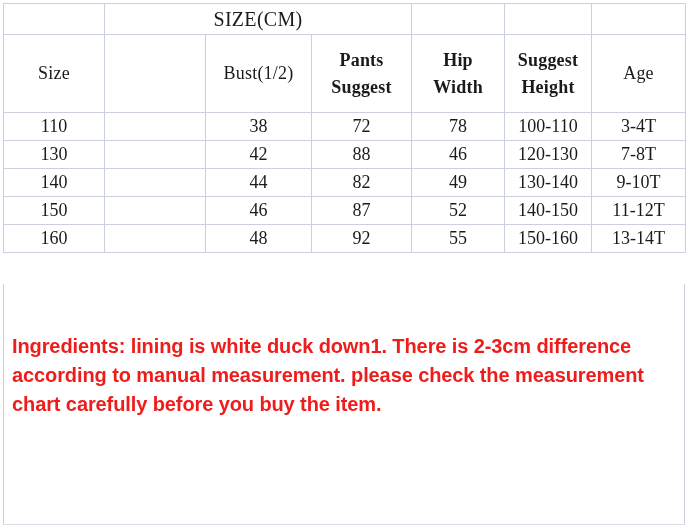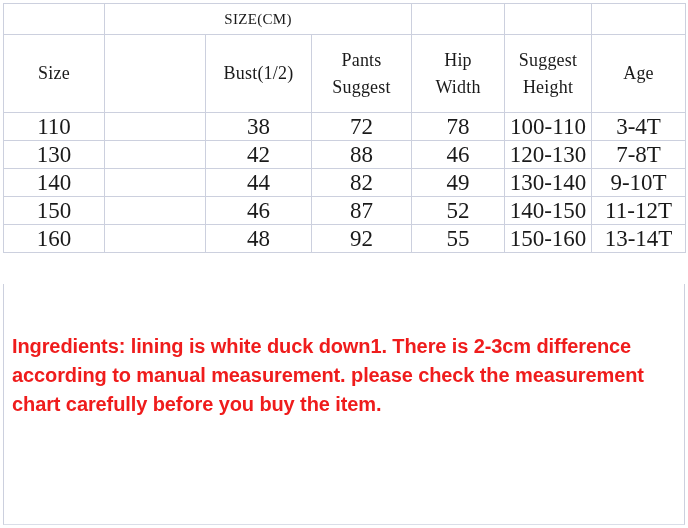--- a/index.html
+++ b/index.html
@@ -31,21 +31,21 @@
     border-collapse: collapse;
     table-layout: fixed;
     font-family: "Liberation Serif", "DejaVu Serif", serif;
   }
   .size-table td {
     border: 1px solid #ccd0de;
     padding: 0;
     text-align: center;
     vertical-align: middle;
     color: #1a1a1a;
-    font-size: 15px;
+    font-size: 20px;
     line-height: 1.12;
     background: #ffffff;
     white-space: nowrap;
   }
 
   
   .title-row td {
     height: 30px;
   }
   .title-cell {
@@ -57,26 +57,27 @@
 
   
   .head-row td {
     height: 77px;
     font-size: 18px;
     letter-spacing: 0.2px;
   }
   .head-row .two-line {
     line-height: 1.45;
     white-space: normal;
+    font-weight: bold;
   }
 
   
   .data-row td {
     height: 27px;
-    font-size: 23px;
+    font-size: 18px;
   }
 
   
   .c-size    { width: 101px; }
   .c-blank   { width: 101px; }
   .c-bust    { width: 106px; }
   .c-pants   { width: 100px; }
   .c-hip     { width:  93px; }
   .c-height  { width:  87px; }
   .c-age     { width:  94px; }

